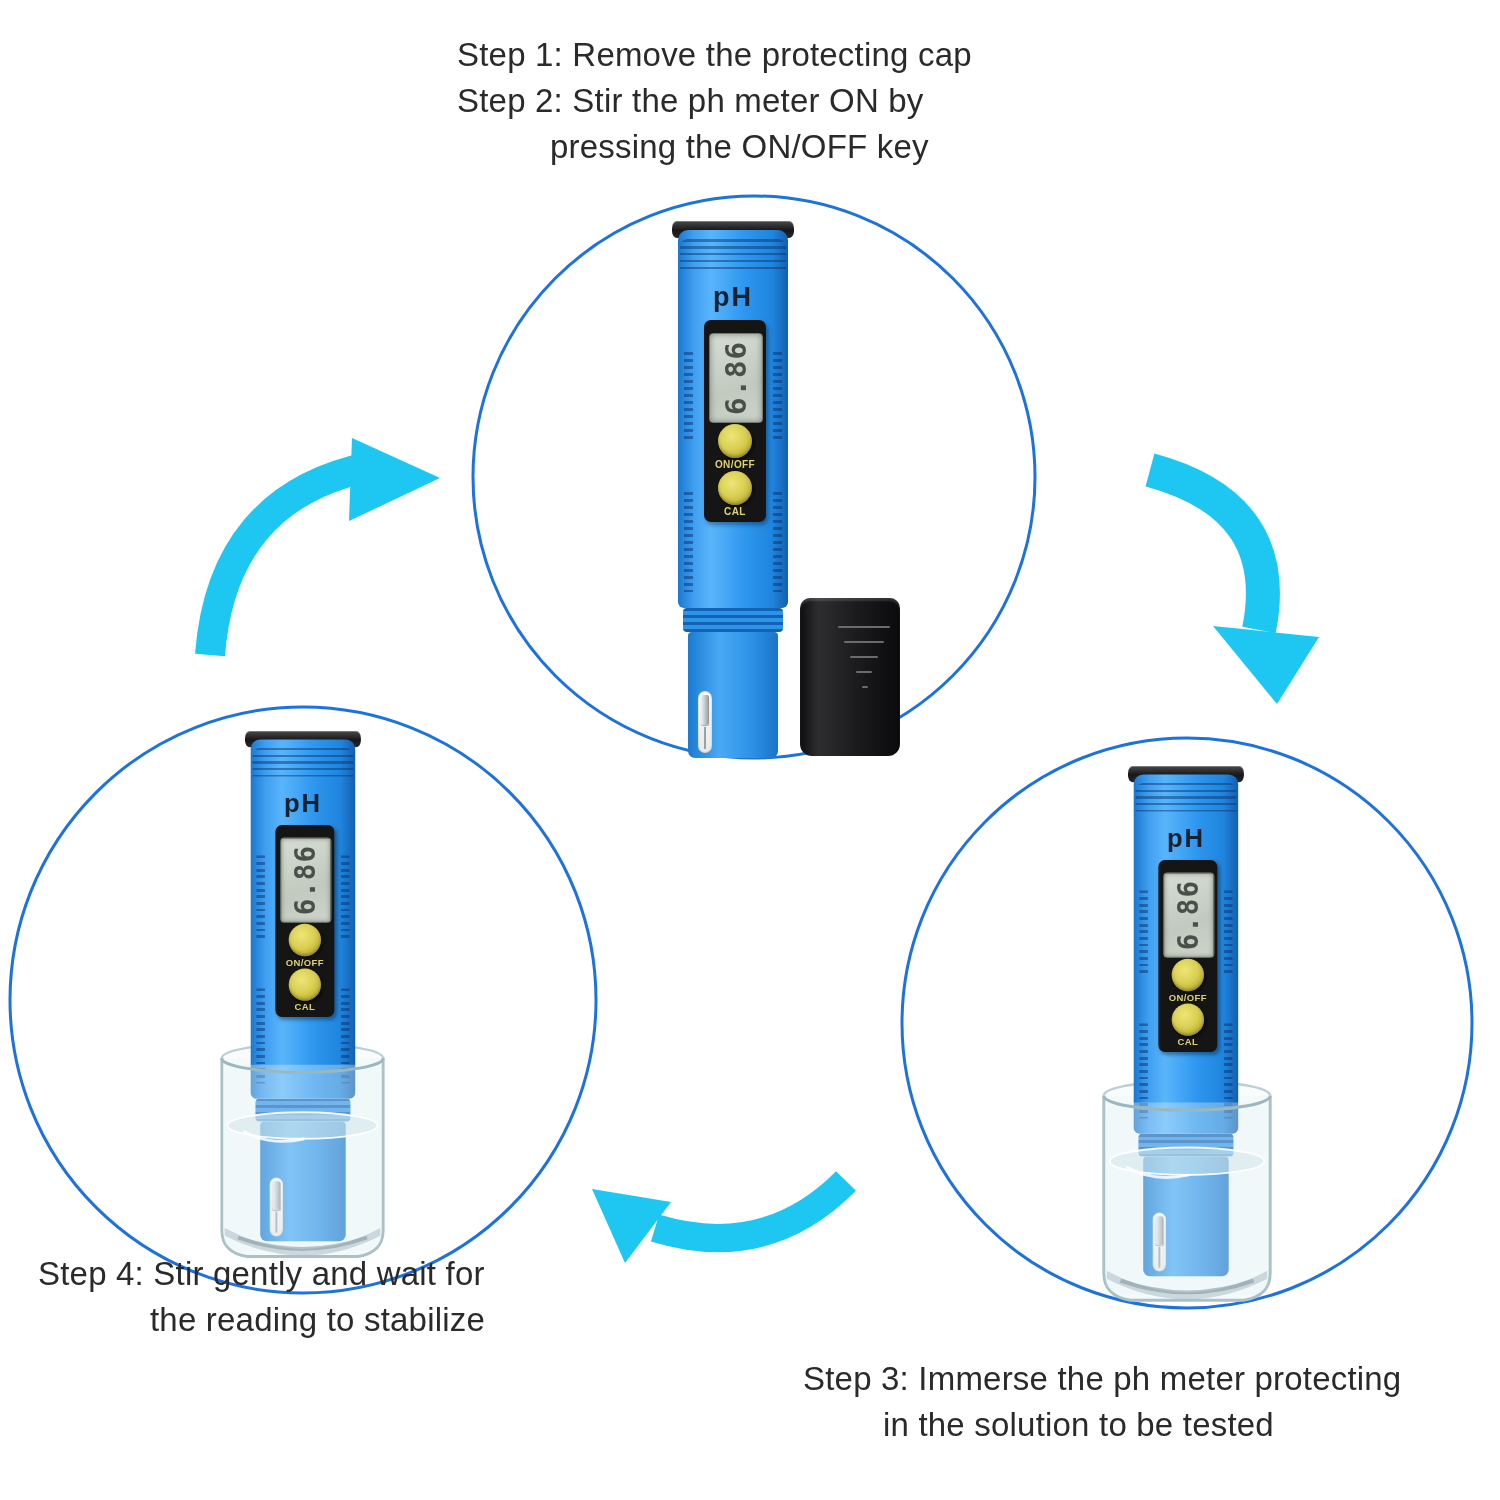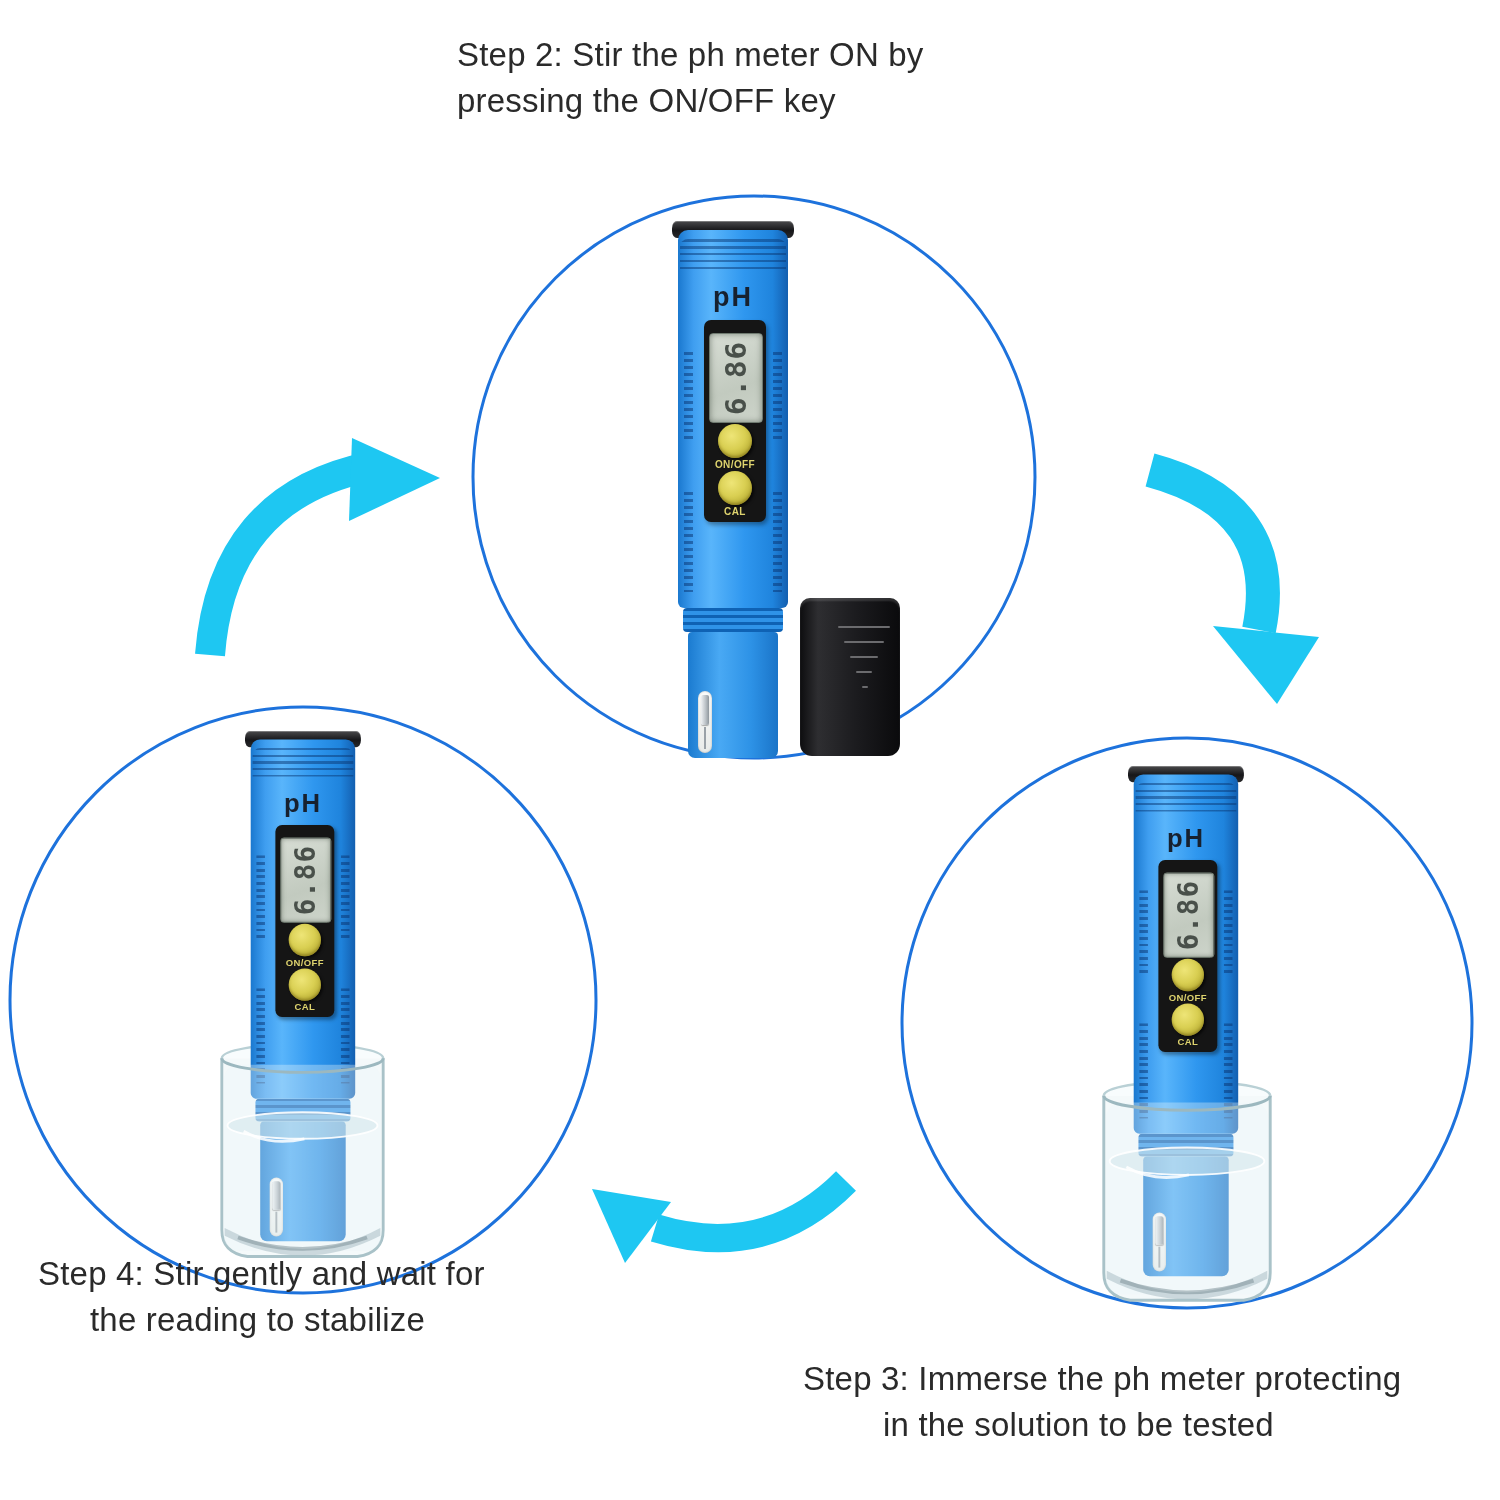--- a/index.html
+++ b/index.html
@@ -88,27 +88,28 @@
       <path d="M210,655 Q222,498 368,467" fill="none" stroke="#1ec7f2" stroke-width="30"></path>
       <polygon points="352,438 440,478 349,521"></polygon>
       <path d="M1150,470 Q1284,506 1259,630" fill="none" stroke="#1ec7f2" stroke-width="34"></path>
       <polygon points="1213,626 1319,637 1277,704"></polygon>
       <path d="M846,1181 Q766,1262 655,1228" fill="none" stroke="#1ec7f2" stroke-width="28"></path>
       <polygon points="592,1189 671,1202 625,1263"></polygon>
     </g>
   </svg>
 
   <div class="caption" style="left:457px;top:32px">
+    <span class="ind">Step 1: Remove the protecting cap</span>
     <span class="ind">Step 2: Stir the ph meter ON by</span>
-    <span class="ind" style="">pressing the ON/OFF key</span>
+    <span class="ind" style="margin-left:93px">pressing the ON/OFF key</span>
   </div>
 
   <div class="caption" style="left:38px;top:1251px">
     <span class="ind">Step 4: Stir gently and wait for</span>
-    <span class="ind" style="margin-left:52px">the reading to stabilize</span>
+    <span class="ind" style="margin-left:112px">the reading to stabilize</span>
   </div>
 
   <div class="caption" style="left:803px;top:1356px">
     <span class="ind">Step 3: Immerse the ph meter protecting</span>
     <span class="ind" style="margin-left:80px">in the solution to be tested</span>
   </div>
 
   <div class="meter" style="left:672px;top:221px">
     <div class="cap"></div>
     <div class="mbody">

